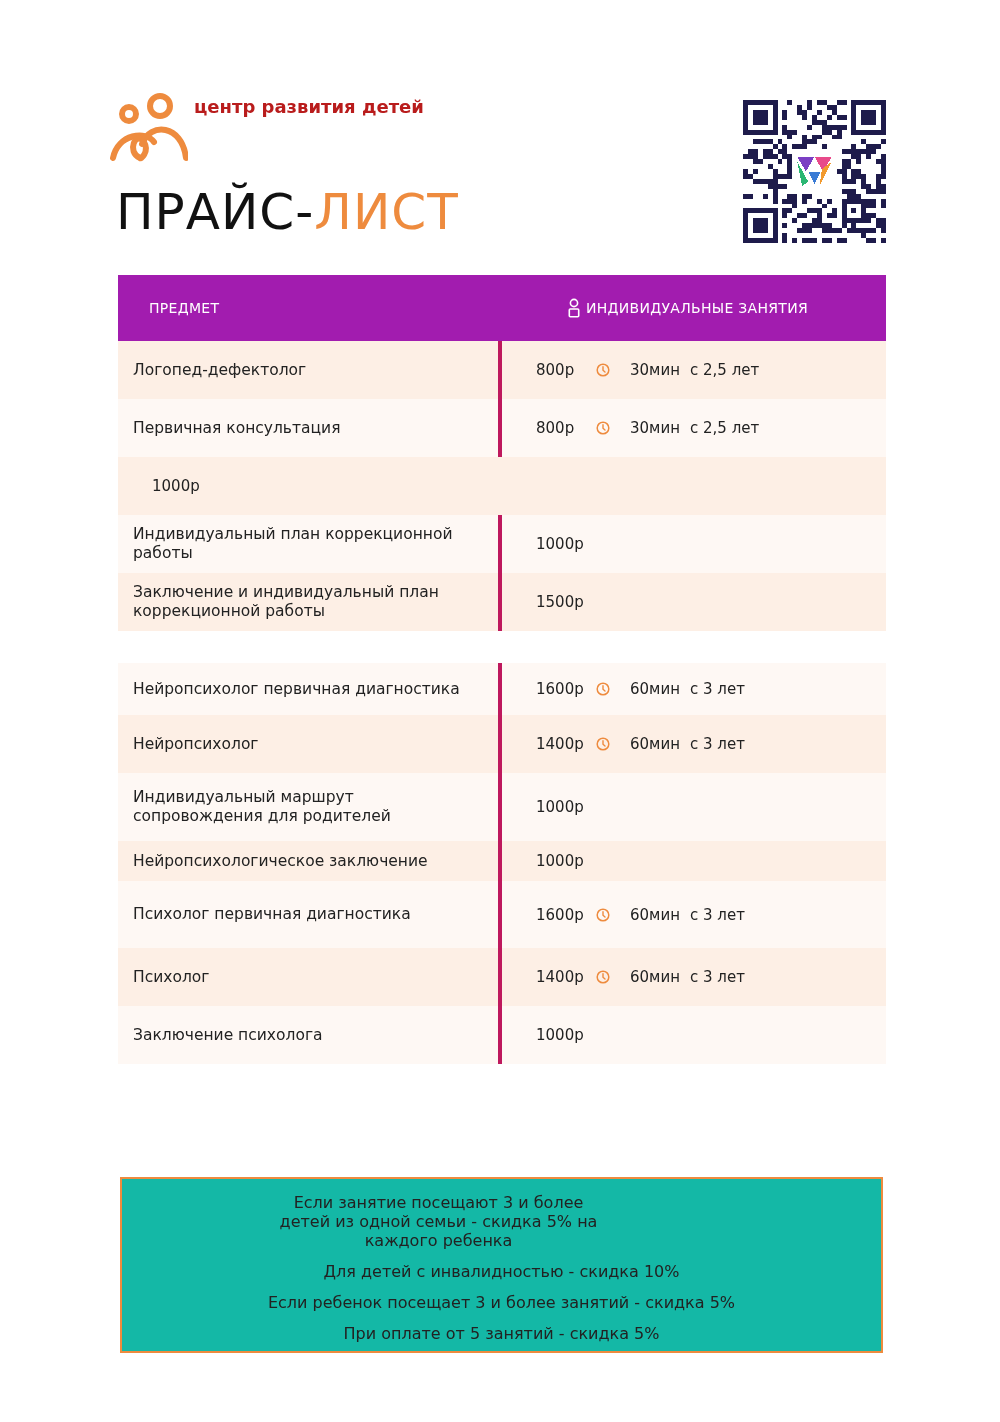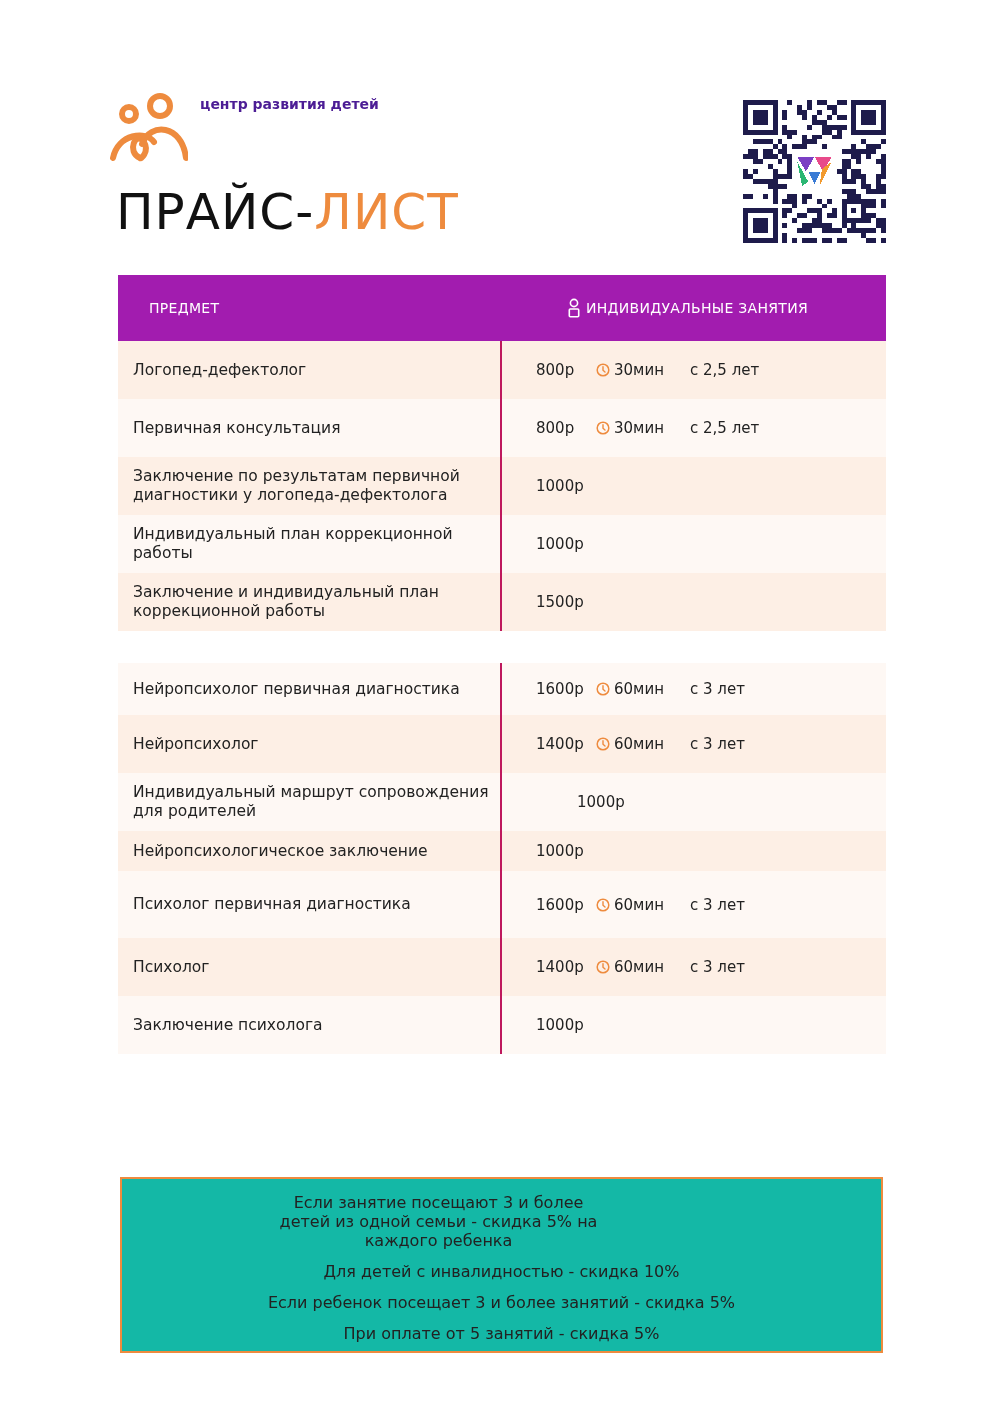--- a/index.html
+++ b/index.html
@@ -5,41 +5,41 @@
   * { box-sizing: border-box; margin: 0; padding: 0; }
   html, body { width: 1000px; height: 1422px; background: #ffffff; }
   body { position: relative; font-family: "DejaVu Sans", sans-serif; color: #1d1d1d; overflow: hidden; }
 
   .logo { position: absolute; left: 110px; top: 92px; display: flex; align-items: flex-start; }
   .logo-mark { width: 78px; height: 72px; }
   .logo-text { margin-left: 4px; }
   .brand-name { font-family: "DejaVu Sans", sans-serif; font-weight: bold; font-size: 34px; letter-spacing: 0.5px; line-height: 36px; }
   .brand-name .b1 { color: #111; }
   .brand-name .b2 { color: #ee8b3e; }
-  .brand-sub { font-weight: bold; font-size: 14px; color: #4c1d95; margin-top: 4px; margin-left: 8px; }
+  .brand-sub { font-weight: bold; font-size: 18px; color: #b91c1c; margin-top: 4px; margin-left: 2px; }
 
   .title { position: absolute; left: 116px; top: 184px; font-family: "DejaVu Sans", sans-serif; font-size: 50px; font-weight: normal; letter-spacing: 1px; line-height: 56px; }
   .title .t1 { color: #111; }
   .title .t2 { color: #ee8b3e; }
 
   .qr { position: absolute; left: 743px; top: 100px; width: 143px; height: 143px; }
 
   .table { position: absolute; left: 118px; top: 275px; width: 768px; }
   .thead { height: 66px; background: #a21caf; display: flex; align-items: center; color: #fff; font-size: 14px; letter-spacing: 0.3px; }
   .th-subject { width: 384px; padding-left: 31px; }
   .th-indiv { flex: 1; display: flex; align-items: center; padding-left: 66px; }
   .person-icon { width: 12px; height: 20px; margin-right: 6px; }
 
   .row { display: flex; position: relative; }
   .row.a { background: #fdefe5; }
   .row.b { background: #fef8f4; }
-  .cell-subject { width: 384px; border-right: 2px solid #be185d; padding: 0 10px 0 15px; display: flex; align-items: center; font-size: 15.5px; line-height: 19px; color: #222; }
+  .cell-subject { width: 384px; border-right: 4px solid #be185d; padding: 0 10px 0 15px; display: flex; align-items: center; font-size: 15.5px; line-height: 19px; color: #222; }
   .cell-price { flex: 1; display: flex; align-items: center; padding-left: 34px; font-size: 15px; color: #222; }
   .price { width: 60px; }
-  .dur { display: flex; align-items: center; width: 94px; }
+  .dur { display: flex; align-items: center; width: 94px; gap: 16px; }
   .clock { width: 14px; height: 14px; margin-right: 4px; }
   .age { }
 
   .discount { position: absolute; left: 120px; top: 1177px; width: 763px; height: 176px; border: 2px solid #ee8b3e; background: #14b8a6; text-align: center; font-size: 16px; color: #222; padding-top: 14px; }
   .discount p { margin-bottom: 12px; line-height: 19px; }
 </style>
 </head>
 <body>
 
 <div class="logo">
@@ -363,21 +363,20 @@
             <svg class="clock" viewBox="0 0 14 14">
               <circle cx="7" cy="7" r="5.8" fill="none" stroke="#ee8b3e" stroke-width="1.5"></circle>
               <path d="M7 3.8 V7.3 L9 9" fill="none" stroke="#ee8b3e" stroke-width="1.4" stroke-linecap="round"></path>
             </svg>
             <span>30мин</span>
           </span>
           <span class="age">с 2,5 лет</span>
         </div>
       </div>
       <div class="row a" style="height: 58px;">
-        <div class="cell-subject">Заключение по результатам первичной диагностики у логопеда-дефектолога</div>
         <div class="cell-price">
           <span class="price">1000р</span>
         </div>
       </div>
       <div class="row b" style="height: 58px;">
         <div class="cell-subject">Индивидуальный план коррекционной работы</div>
         <div class="cell-price">
           <span class="price">1000р</span>
         </div>
       </div>
@@ -408,21 +407,21 @@
           <span class="dur">
             <svg class="clock" viewBox="0 0 14 14">
               <circle cx="7" cy="7" r="5.8" fill="none" stroke="#ee8b3e" stroke-width="1.5"></circle>
               <path d="M7 3.8 V7.3 L9 9" fill="none" stroke="#ee8b3e" stroke-width="1.4" stroke-linecap="round"></path>
             </svg>
             <span>60мин</span>
           </span>
           <span class="age">с 3 лет</span>
         </div>
       </div>
-      <div class="row b" style="height: 58px; gap: 41px;">
+      <div class="row b" style="height: 68px;">
         <div class="cell-subject">Индивидуальный маршрут сопровождения для родителей</div>
         <div class="cell-price">
           <span class="price">1000р</span>
         </div>
       </div>
       <div class="row a" style="height: 40px;">
         <div class="cell-subject">Нейропсихологическое заключение</div>
         <div class="cell-price">
           <span class="price">1000р</span>
         </div>

